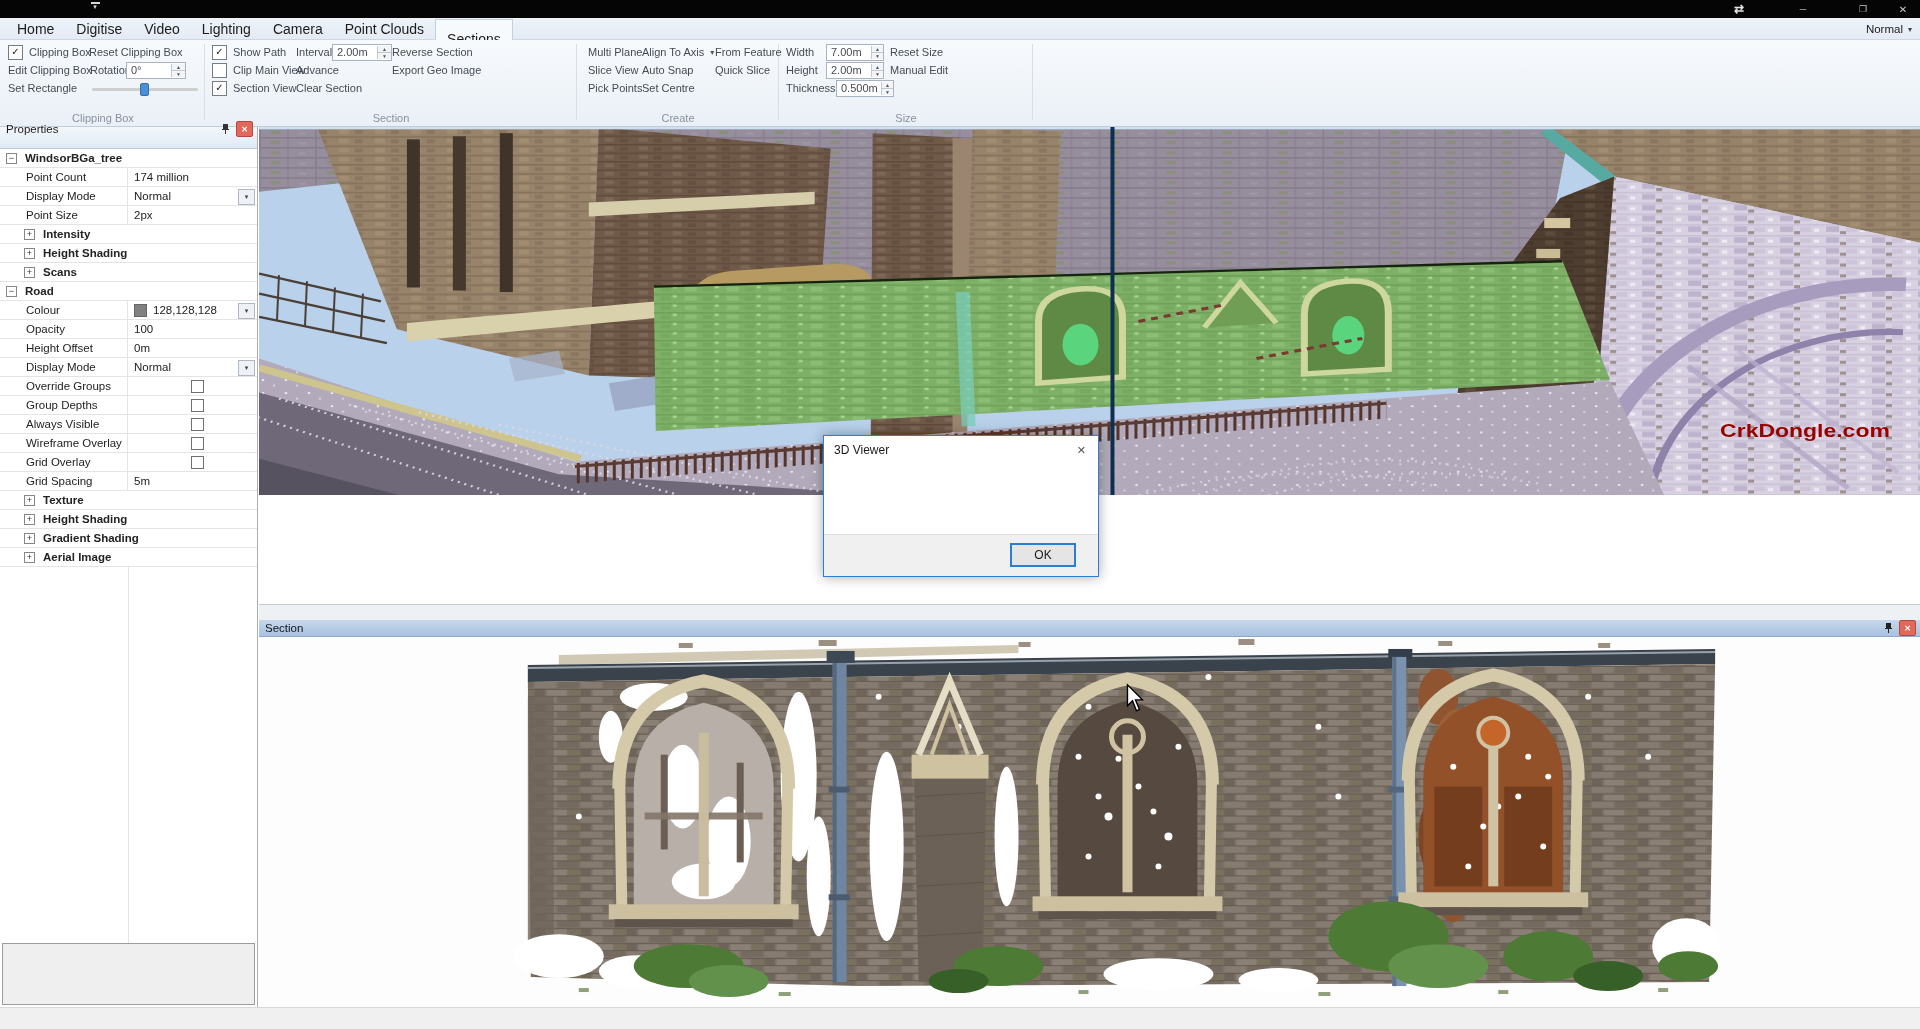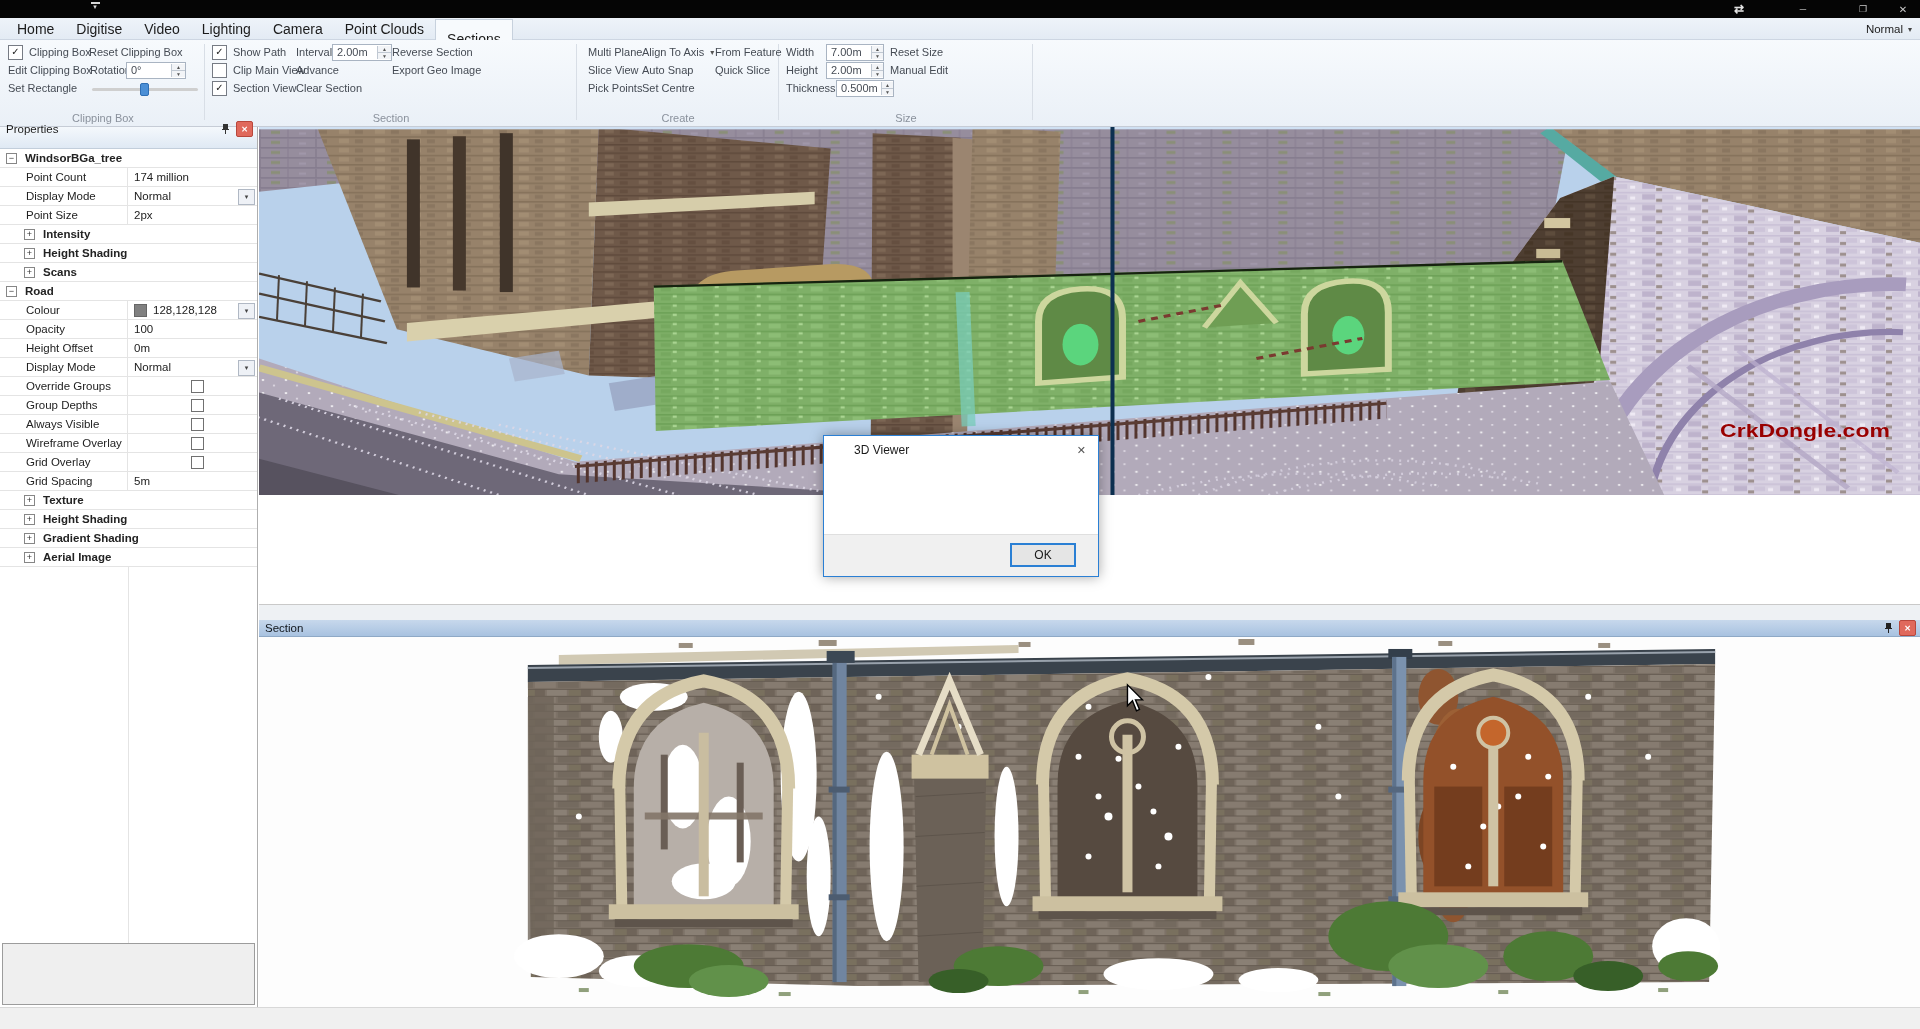--- a/index.html
+++ b/index.html
@@ -74,21 +74,21 @@
                   font-size:11.5px;color:#10151b;border-bottom:1px solid #8fa9c6;}
   .section-header .ph-title{flex:1;}
   .section-body{position:absolute;left:259px;top:637px;width:1661px;height:370px;background:#fff;}
 
   
   .statusbar{position:absolute;left:0;top:1007px;width:1920px;height:22px;background:#f0f0f0;border-top:1px solid #d8d8d8;box-sizing:border-box;}
 
   
   .dialog{position:absolute;left:823px;top:435px;width:276px;height:142px;background:#fff;
           border:1px solid #2a7fd4;box-shadow:0 0 12px rgba(0,0,0,.35);z-index:10;box-sizing:border-box;}
-  .dlg-title{height:28px;display:flex;align-items:center;padding:0 10px;font-size:12px;color:#1a1a1a;margin-left:20px;}
+  .dlg-title{height:28px;display:flex;align-items:center;padding:0 10px;font-size:12px;color:#1a1a1a;}
   .dlg-title .t{flex:1;}
   .dlg-close{font-size:11px;color:#555;padding:0 2px;}
   .dlg-msg{width:252px;margin:8px 0 0 12px;font-size:12.5px;line-height:16px;color:#1a1a1a;}
   .dlg-footer{position:absolute;left:0;right:0;bottom:0;height:41px;background:#f0f0f0;border-top:1px solid #dfdfdf;}
   .dlg-ok{position:absolute;right:22px;top:8px;width:66px;height:24px;background:#e5e5e5;border:2px solid #2a7fd4;
           font-size:12px;font-family:"Liberation Sans",sans-serif;color:#1a1a1a;}
 </style>
 </head>
 <body>
 

